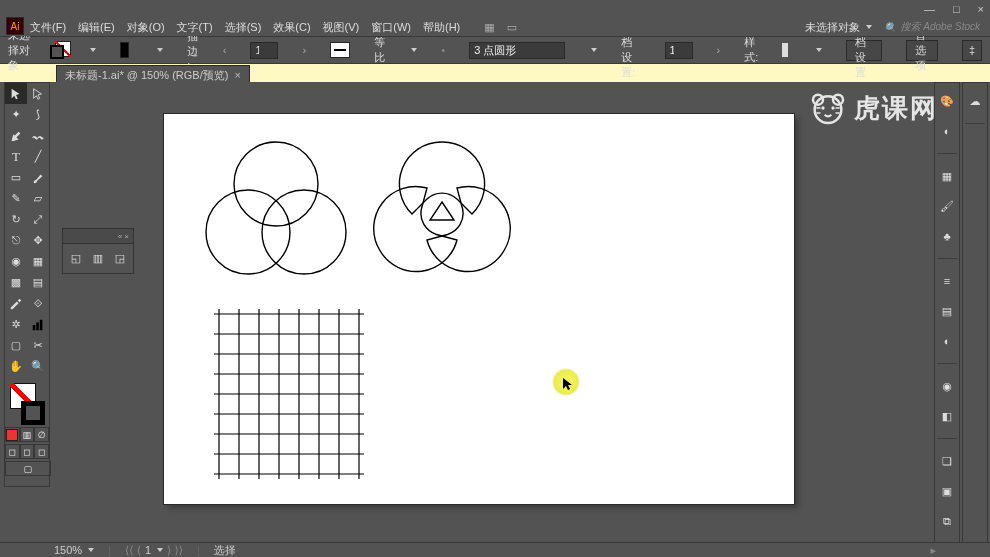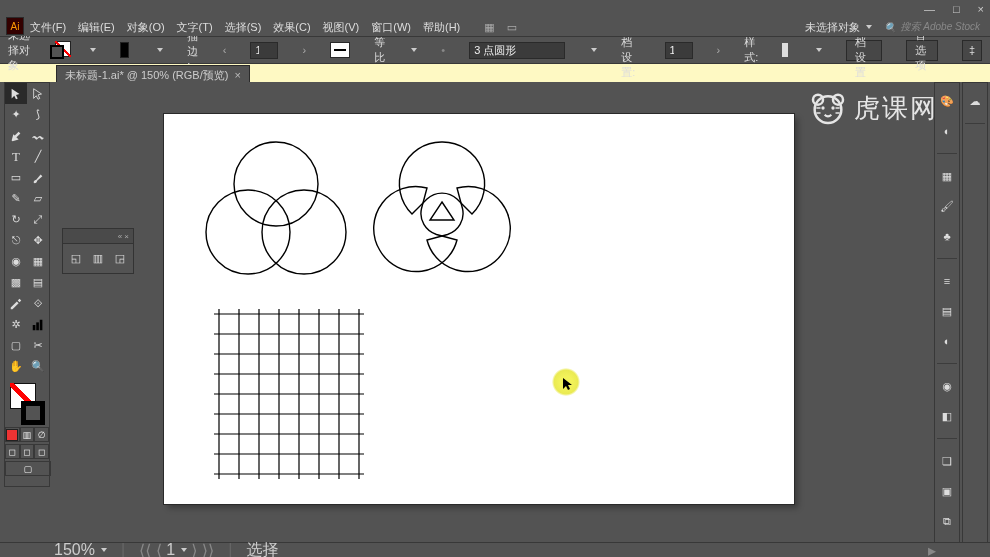--- a/index.html
+++ b/index.html
@@ -105,27 +105,27 @@
   .cursor-highlight{position:absolute;left:388px;top:254px;width:28px;height:28px;
     background:radial-gradient(circle,#f2f25a 30%,#eaea52 60%,rgba(234,234,82,0) 72%);
     border-radius:50%;z-index:5}
   .cursor-arrow{position:absolute;left:398px;top:263px;z-index:6}
   .cursor-arrow svg{width:10px;height:14px}
 
   
   .watermark{position:absolute;right:52px;top:0;z-index:8;opacity:.85;
     color:#fff;display:flex;align-items:center;gap:6px;height:44px;padding-top:4px}
   .watermark .tiger{width:40px;height:40px}
-  .watermark .txt{font-size:26px;font-weight:400;letter-spacing:2px;
+  .watermark .txt{font-size:26px;font-weight:700;letter-spacing:2px;
     font-family:"SimHei",sans-serif}
 
   
   .status{position:absolute;left:0;right:0;bottom:0;height:14px;
     background:#535353;border-top:1px solid #383838;display:flex;
-    align-items:center;gap:14px;padding:0 54px;font-size:16px;color:#ccc}
+    align-items:center;gap:14px;padding:0 54px;font-size:11px;color:#ccc}
   .status .sep{color:#666}
   .status .field{display:flex;align-items:center;gap:4px}
 </style>
 </head>
 <body>
 
 <div class="titlebar">
   <span style="flex:1"></span>
   <div class="win-btns">
     <span>—</span>

